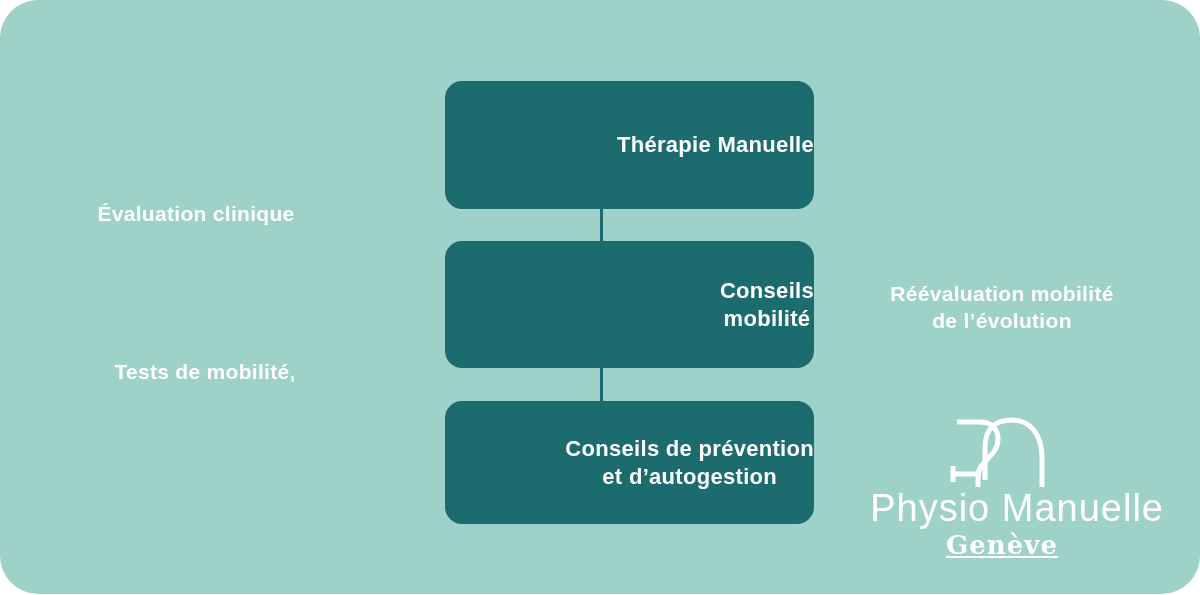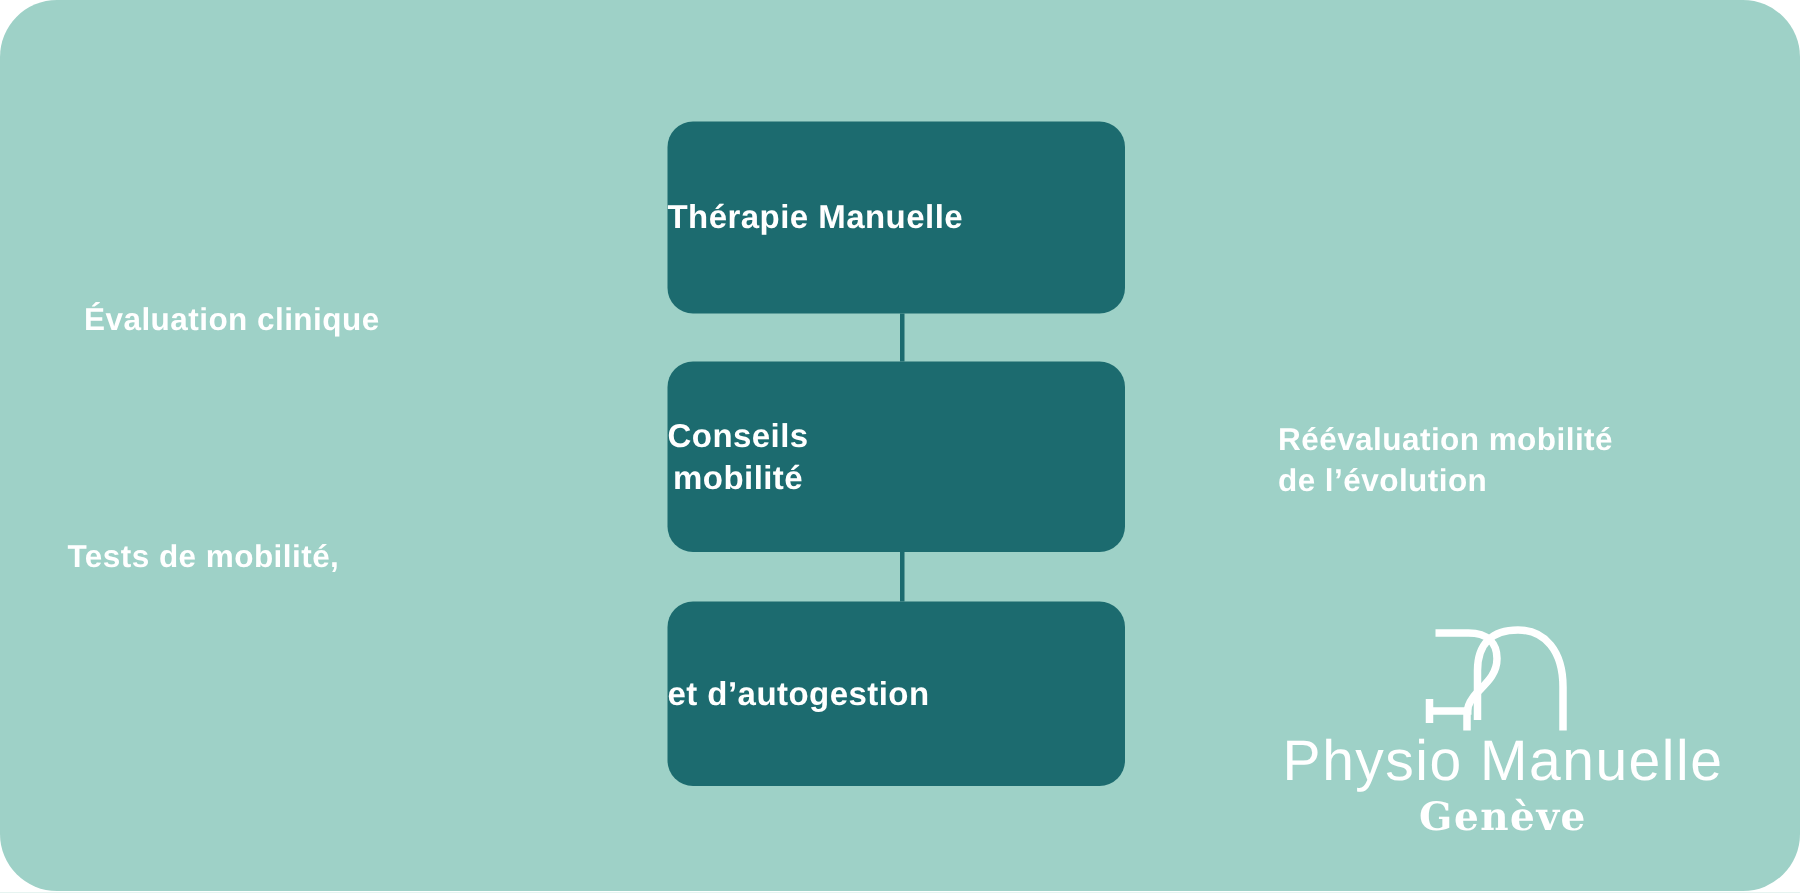--- a/index.html
+++ b/index.html
@@ -20,26 +20,26 @@
     position: absolute;
     left: 0; top: 0;
     width: 1200px;
     height: 594px;
     background: var(--bg);
     border-radius: 38px;
   }
   .flow-box {
     position: absolute;
     left: 445px;
-    width: 305px;
+    width: 369px;
     background: var(--node);
     border-radius: 17px;
     display: flex;
     align-items: center;
-    justify-content: flex-start;
+    justify-content: flex-end;
     text-align: center;
     color: var(--text);
     font-weight: bold;
     font-size: 22px;
     line-height: 28px;
     letter-spacing: 0.3px;
   }
   .box-1 { top: 81px;  height: 128px; }
   .box-2 { top: 241px; height: 127px; }
   .box-3 { top: 401px; height: 123px; }
@@ -50,55 +50,57 @@
     background: var(--node);
   }
   .connector-1 { top: 209px; height: 32px; }
   .connector-2 { top: 368px; height: 33px; }
   .side-note {
     position: absolute;
     color: var(--text);
     font-weight: bold;
     font-size: 21px;
     line-height: 27px;
+    text-align: center;
     letter-spacing: 0.3px;
   }
   .note-left-top    { left: 56px;  top: 200px; width: 280px; }
   .note-left-bottom { left: 45px;  top: 358px; width: 320px; }
   .note-right       { left: 852px; top: 280px; width: 300px; }
   .logo-icon {
     position: absolute;
     left: 940px;
     top: 410px;
   }
   .logo-wordmark {
     position: absolute;
     left: 840px;
     top: 487px;
     width: 324px;
-    text-align: center;
+    text-align: right;
     color: var(--text);
     font-family: "Liberation Sans", sans-serif;
     font-weight: 300;
     font-size: 38px;
     line-height: 42px;
     letter-spacing: 1px;
   }
   .logo-city {
     position: absolute;
     left: 840px;
     top: 531px;
     width: 324px;
     text-align: center;
     color: var(--text);
     font-family: "DejaVu Serif", "Liberation Serif", serif;
     font-weight: bold;
     font-size: 26px;
     line-height: 28px;
     letter-spacing: 1px;
+    text-decoration: underline;
   }
 </style>
 </head>
 <body>
 
 <div class="card">
 
   <div class="side-note note-left-top">
     <div>Évaluation clinique</div>
   </div>
@@ -124,20 +126,21 @@
     <div>
       <div>Conseils</div>
       <div>mobilité</div>
     </div>
   </div>
 
   <div class="connector connector-2"></div>
 
   <div class="flow-box box-3">
     <div>
+      <div>Conseils de prévention</div>
       <div>et d’autogestion</div>
     </div>
   </div>
 
   <svg class="logo-icon" width="115" height="82" viewBox="0 0 115 82" fill="none" stroke="#ffffff" stroke-width="5" stroke-linecap="butt">
     <path d="M 17,12 L 39,12 C 52,12 58,19 58,29 C 58,42 47,48 42,55 C 39,59 38,62 38,66 L 38,77"></path>
     <path d="M 45,70 L 45,37 C 45,19 55,10 72,10 C 90,10 102,24 102,48 L 102,77"></path>
     <path d="M 13,64 L 41,64"></path>
     <path d="M 13,56 L 13,72"></path>
   </svg>

